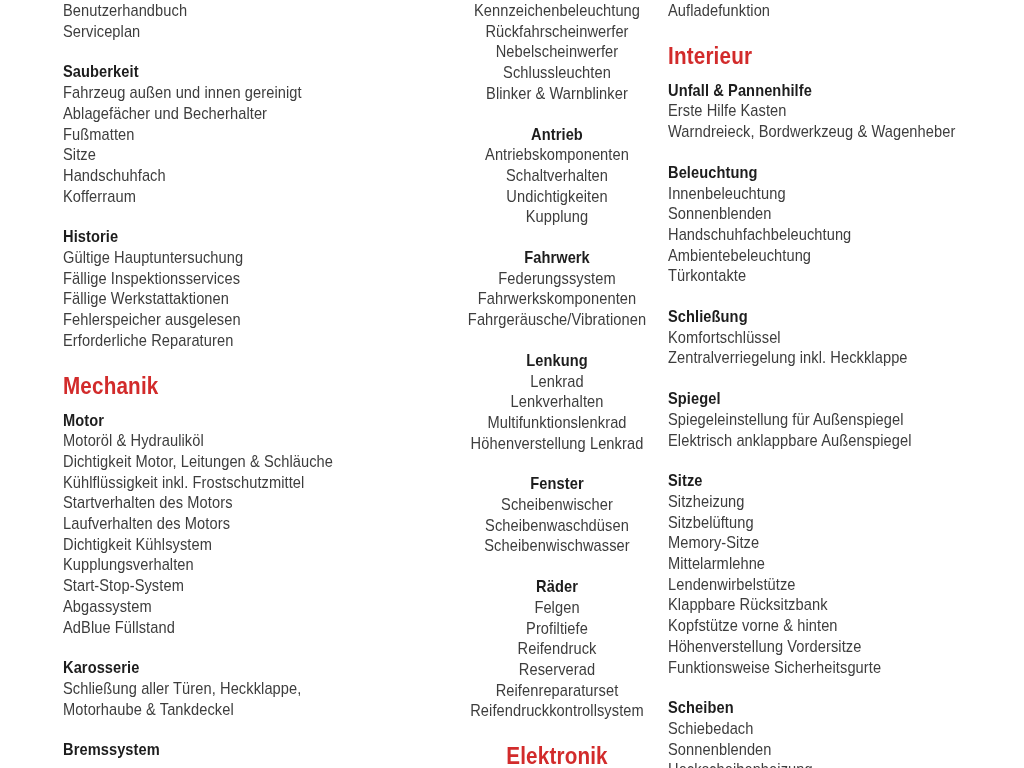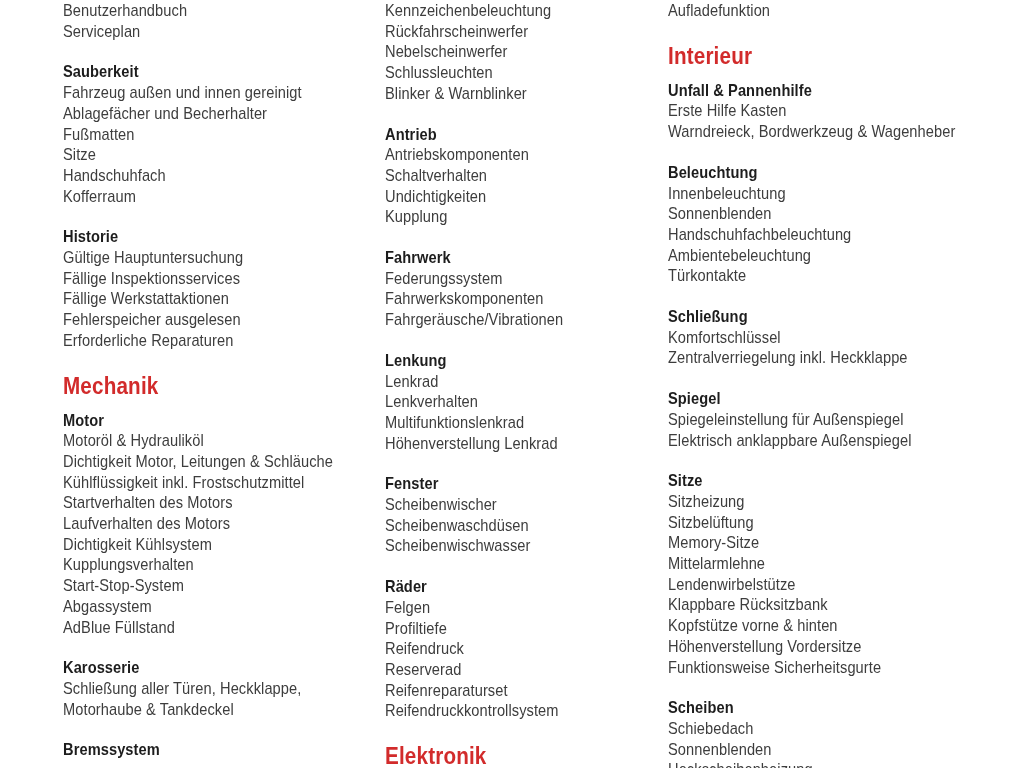--- a/index.html
+++ b/index.html
@@ -11,21 +11,21 @@
   }
   .page {
     position: relative;
     width: 1024px;
     height: 768px;
     background: var(--page-bg, #ffffff);
     overflow: hidden;
   }
   .column { position: absolute; top: 0; }
   .col-left   { left: 63px; }
-  .col-middle { left: 385px; }
+  .col-middle { left: 385px; text-align: center; }
   .col-right  { left: 668px; }
   .column-inner {
     transform: scaleX(0.86);
     transform-origin: 0 0;
     width: 400px;
     padding-top: 1px;
   }
   .line {
     font-size: 17px;
     line-height: 20.7px;

